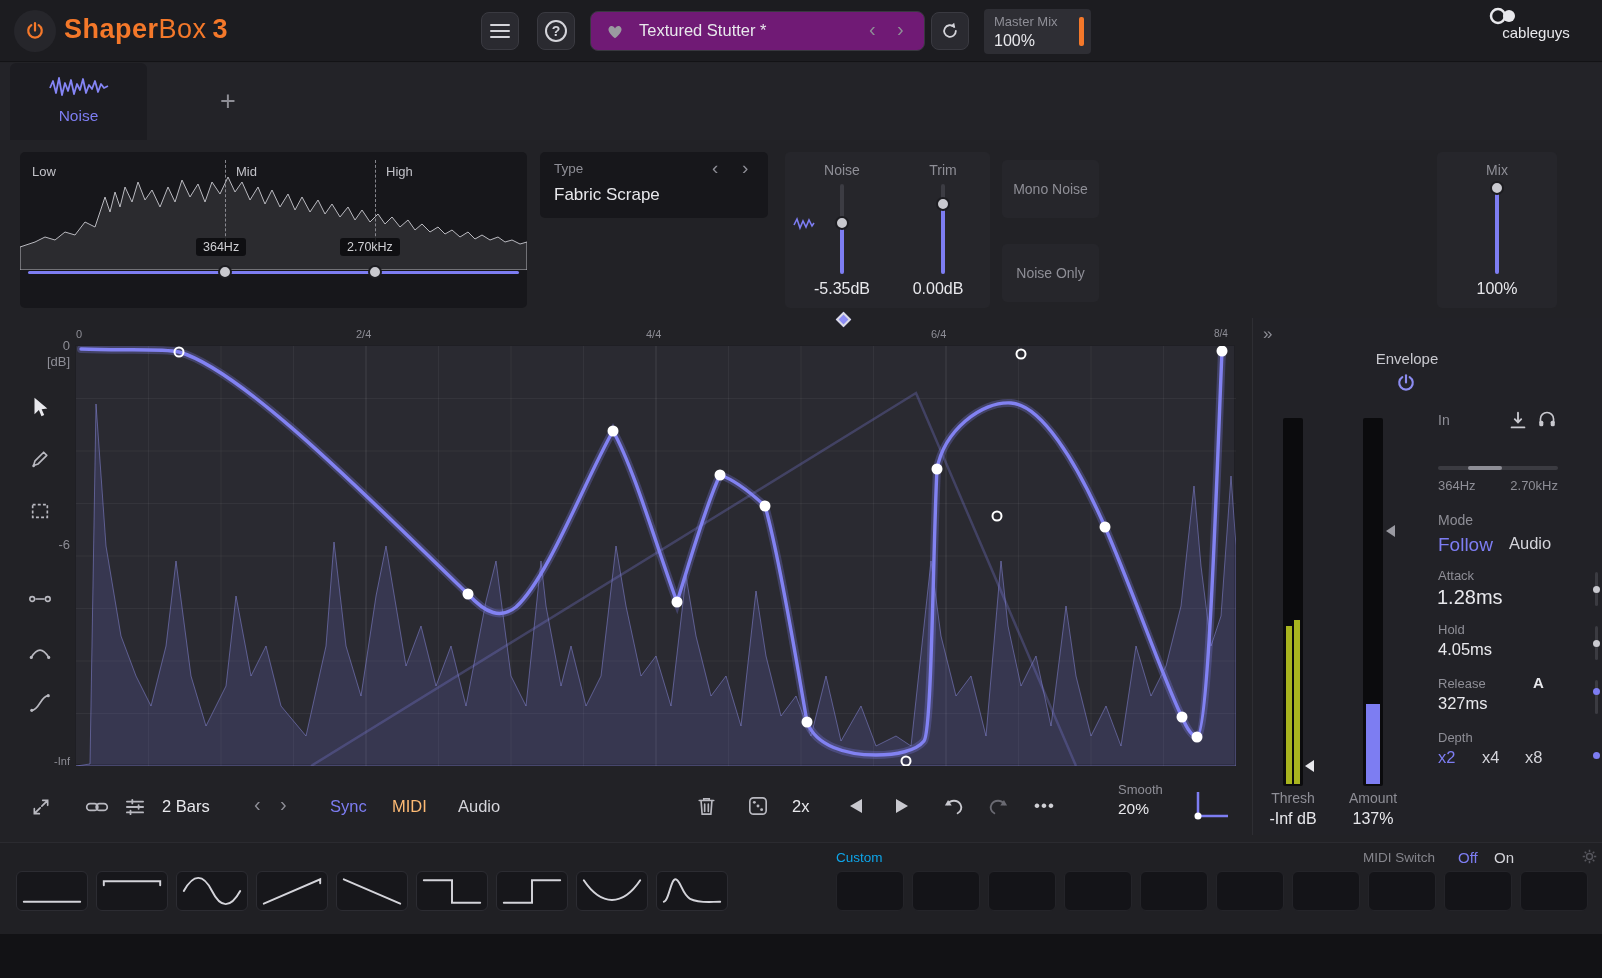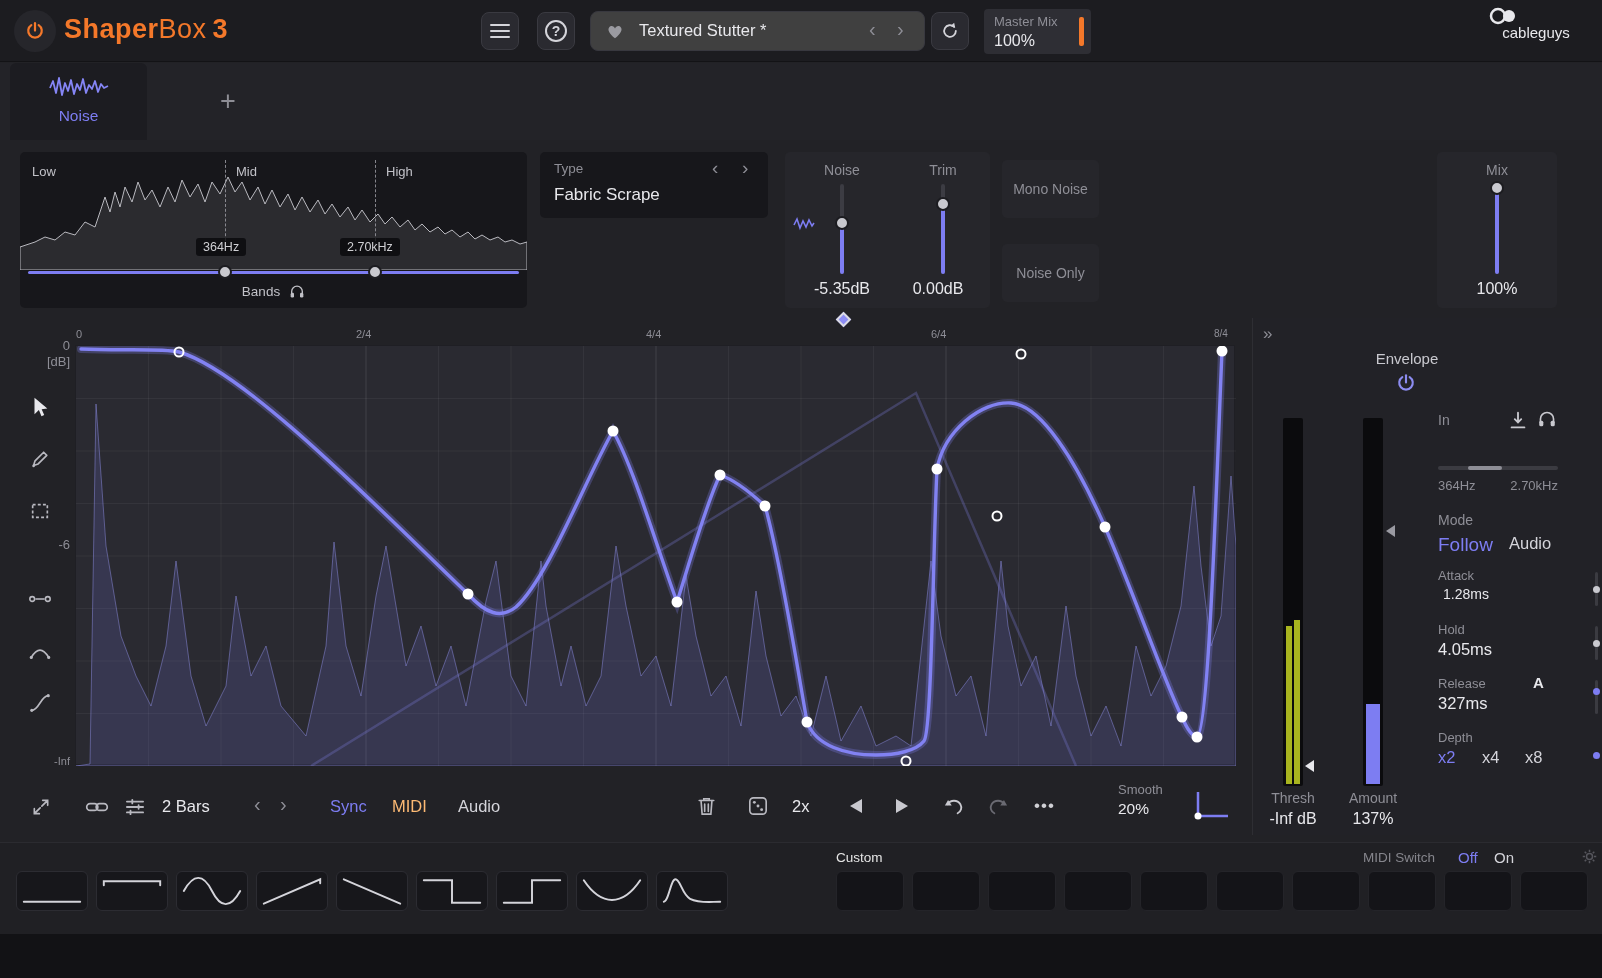--- a/index.html
+++ b/index.html
@@ -16,21 +16,21 @@
   .panel { background:#17171b; border-radius:5px; }
   .panel2 { background:#26262b; border-radius:5px; }
   svg { display:block; }
 
   
   #topbar { position:absolute; left:0; top:0; width:1602px; height:62px; background:#1c1c20; border-bottom:1px solid #131316; }
   #logo { position:absolute; left:64px; top:14px; font-size:27px; letter-spacing:.5px; }
   #logo .b1 { color:#f4782a; font-weight:bold; }
   #logo .b2 { color:#f4782a; font-weight:normal; }
   #logo .b3 { color:#f4782a; font-weight:bold; margin-left:6px; }
-  #preset-bar { position:absolute; left:590px; top:11px; width:335px; height:40px; background:#404040; border:1px solid #38383f; border-radius:8px; }
+  #preset-bar { position:absolute; left:590px; top:11px; width:335px; height:40px; background:#701a75; border:1px solid #38383f; border-radius:8px; }
   #master-mix { position:absolute; left:984px; top:9px; width:107px; height:45px; background:#2e2e34; border-radius:4px; padding:5px 10px; }
   #master-mix .bar { position:absolute; right:7px; top:8px; bottom:8px; width:5px; background:#f4782a; border-radius:2px; }
 
   
   #tabrow { position:absolute; left:0; top:63px; width:1602px; height:77px; background:#232328; }
   #noise-tab { position:absolute; left:10px; top:0; width:137px; height:77px; background:#1c1c21; border-radius:6px 6px 0 0; cursor:pointer; }
 
   
   .vtrack { position:absolute; width:4px; background:#3c3c43; border-radius:2px; }
   .vfill  { position:absolute; width:4px; background:#7d7df2; border-radius:2px; }
@@ -142,30 +142,20 @@
     <div class="dashv" style="left:205px;"></div>
     <div class="dashv" style="left:355px;"></div>
     <span class="abs" style="left:12px;top:12px;font-size:13px;color:#c2c2c8;">Low</span>
     <span class="abs" style="left:216px;top:12px;font-size:13px;color:#c2c2c8;">Mid</span>
     <span class="abs" style="left:366px;top:12px;font-size:13px;color:#c2c2c8;">High</span>
     <span class="chip" style="left:176px;top:86px;">364Hz</span>
     <span class="chip" style="left:320px;top:86px;">2.70kHz</span>
     <div class="abs" style="left:8px;right:8px;top:119px;height:3px;background:#7d7df2;border-radius:2px;"></div>
     <div class="knob" style="left:198px;top:113px;"></div>
     <div class="knob" style="left:348px;top:113px;"></div>
-    <div class="abs center" style="left:0;right:0;top:132px;gap:9px;">
-      <span style="font-size:13.5px;color:#c2c2c8;">Bands</span>
-      <span style="cursor:pointer;">
-        <svg width="16" height="15" viewBox="0 0 24 22" fill="none">
-            <path d="M4 15v-4a8 8 0 0 1 16 0v4" stroke="#c2c2c8" stroke-width="2"></path>
-            <rect x="2.5" y="13" width="5" height="7" rx="2" fill="#c2c2c8"></rect>
-            <rect x="16.5" y="13" width="5" height="7" rx="2" fill="#c2c2c8"></rect>
-          </svg>
-      </span>
-    </div>
   </div>
 
   <div class="abs panel" style="left:540px;top:152px;width:228px;height:66px;">
     <span class="abs tg" style="left:14px;top:9px;font-size:13.5px;">Type</span>
     <span class="abs tg" style="left:172px;top:5px;font-size:19px;cursor:pointer;">‹</span>
     <span class="abs tg" style="left:202px;top:5px;font-size:19px;cursor:pointer;">›</span>
     <span class="abs tw" style="left:14px;top:33px;font-size:17px;">Fabric Scrape</span>
   </div>
 
 
@@ -437,21 +427,21 @@
       <div class="abs" style="left:30px;top:0;width:34px;height:4px;background:#8e8e96;border-radius:2px;"></div>
     </div>
     <span class="abs tg" style="left:185px;top:160px;font-size:13px;">364Hz</span>
     <span class="abs tg" style="left:245px;top:160px;width:60px;text-align:right;font-size:13px;">2.70kHz</span>
 
     <span class="abs tg" style="left:185px;top:194px;font-size:14px;">Mode</span>
     <span class="abs tb" style="left:185px;top:216px;font-size:19px;cursor:pointer;">Follow</span>
     <span class="abs" style="left:256px;top:216px;font-size:16.5px;color:#d4d4da;cursor:pointer;">Audio</span>
 
     <span class="abs tg" style="left:185px;top:250px;font-size:13px;">Attack</span>
-    <span class="abs tw" style="left:190px;top:268px;font-size:14px;">1.28ms</span>
+    <span class="abs tw" style="left:184px;top:268px;font-size:20px;">1.28ms</span>
     <div class="minitrack" style="left:342px;top:254px;">
         <div class="minidot" style="left:-2px;top:14px;background:#c9c9cf;"></div>
       </div>
 
     <span class="abs tg" style="left:185px;top:304px;font-size:13px;">Hold</span>
     <span class="abs tw" style="left:185px;top:322px;font-size:16.5px;">4.05ms</span>
     <div class="minitrack" style="left:342px;top:308px;">
         <div class="minidot" style="left:-2px;top:14px;background:#c9c9cf;"></div>
       </div>
 
@@ -463,21 +453,21 @@
       </div>
 
     <span class="abs tg" style="left:185px;top:412px;font-size:13px;">Depth</span>
     <span class="abs tb" style="left:185px;top:430px;font-size:16.5px;cursor:pointer;">x2</span>
     <span class="abs" style="left:229px;top:430px;font-size:16.5px;color:#d4d4da;cursor:pointer;">x4</span>
     <span class="abs" style="left:272px;top:430px;font-size:16.5px;color:#d4d4da;cursor:pointer;">x8</span>
     <div class="minidot" style="left:340px;top:434px;background:#7d7df2;position:absolute;"></div>
   </div>
 
   <div id="wave-section">
-    <span class="abs" style="left:836px;top:7px;font-size:13.5px;color:#e5e5e5;">Custom</span>
+    <span class="abs" style="left:836px;top:7px;font-size:13.5px;color:#0ea5e9;">Custom</span>
     <span class="abs" style="left:1363px;top:7px;font-size:13.5px;color:#85858c;">MIDI Switch</span>
     <span class="abs tb" style="left:1458px;top:6px;font-size:15px;cursor:pointer;">Off</span>
     <span class="abs" style="left:1494px;top:6px;font-size:15px;color:#d4d4da;cursor:pointer;">On</span>
     <span class="abs" style="left:1582px;top:6px;cursor:pointer;">
       <svg width="15" height="15" viewBox="0 0 20 20" fill="none" stroke="#55555c" stroke-width="2">
           <circle cx="10" cy="10" r="4"></circle>
           <path d="M10 1v3M10 16v3M1 10h3M16 10h3M3.6 3.6l2.1 2.1M14.3 14.3l2.1 2.1M16.4 3.6l-2.1 2.1M5.7 14.3l-2.1 2.1"></path>
         </svg>
     </span>
 

